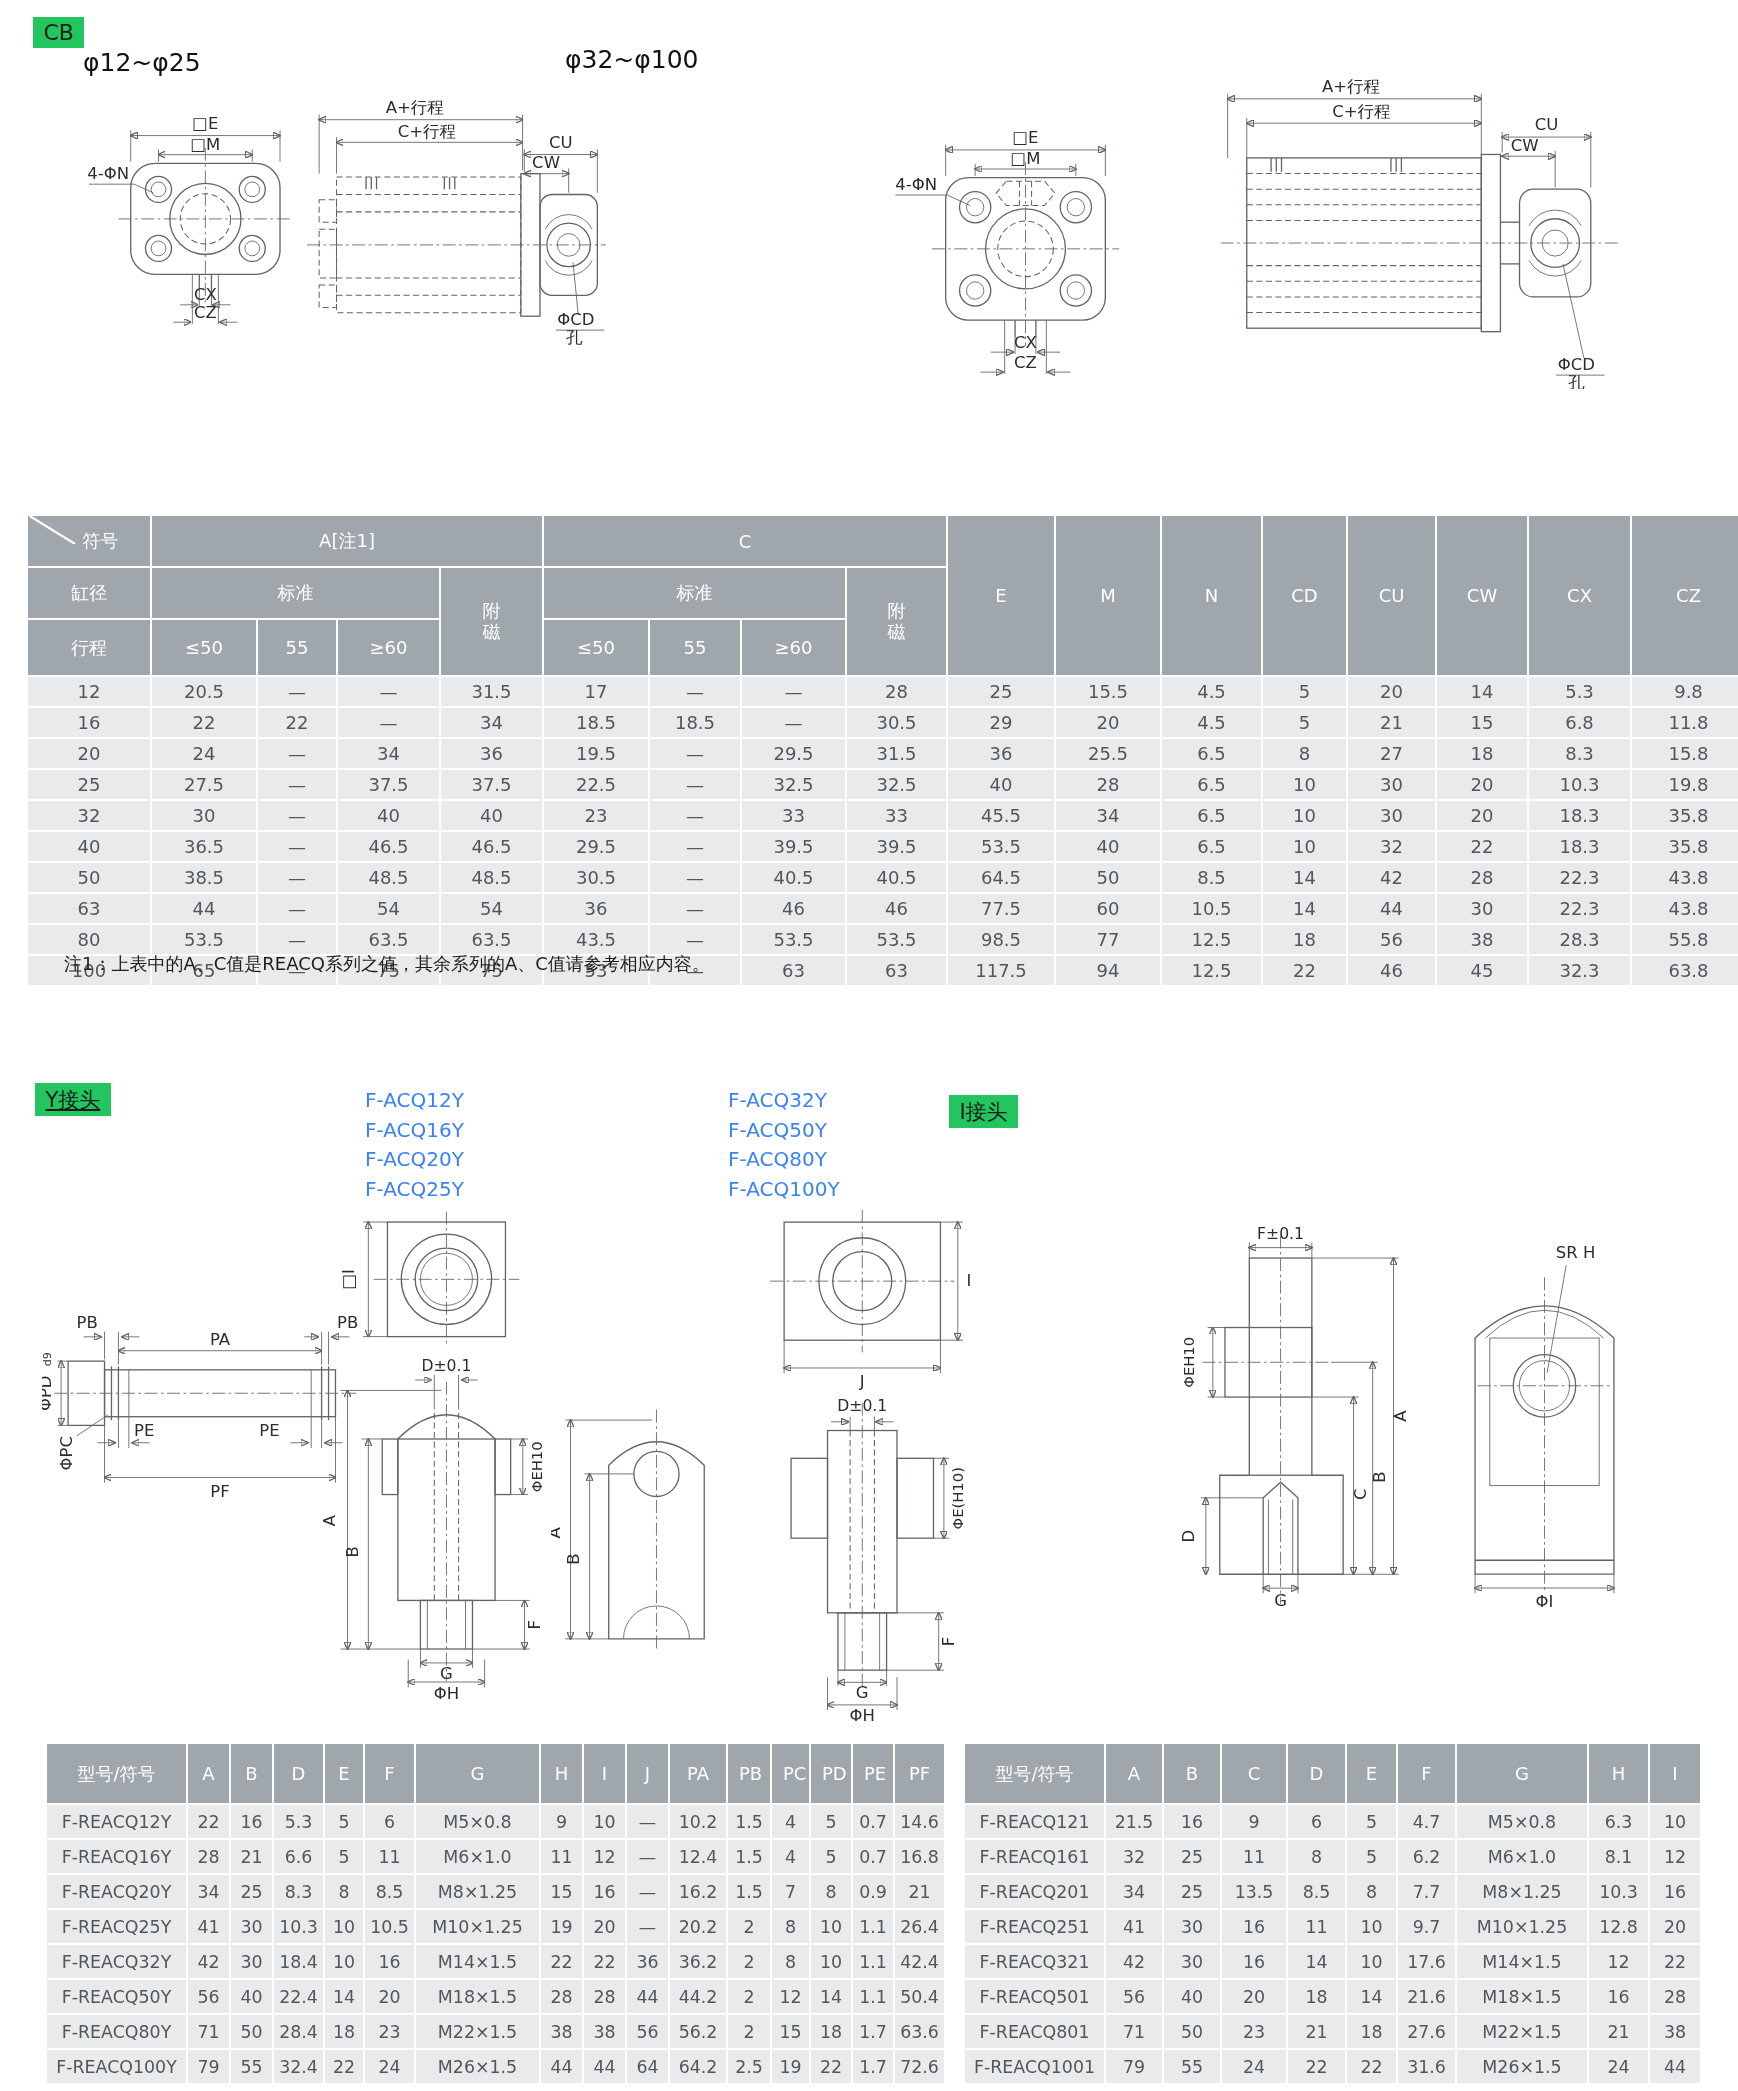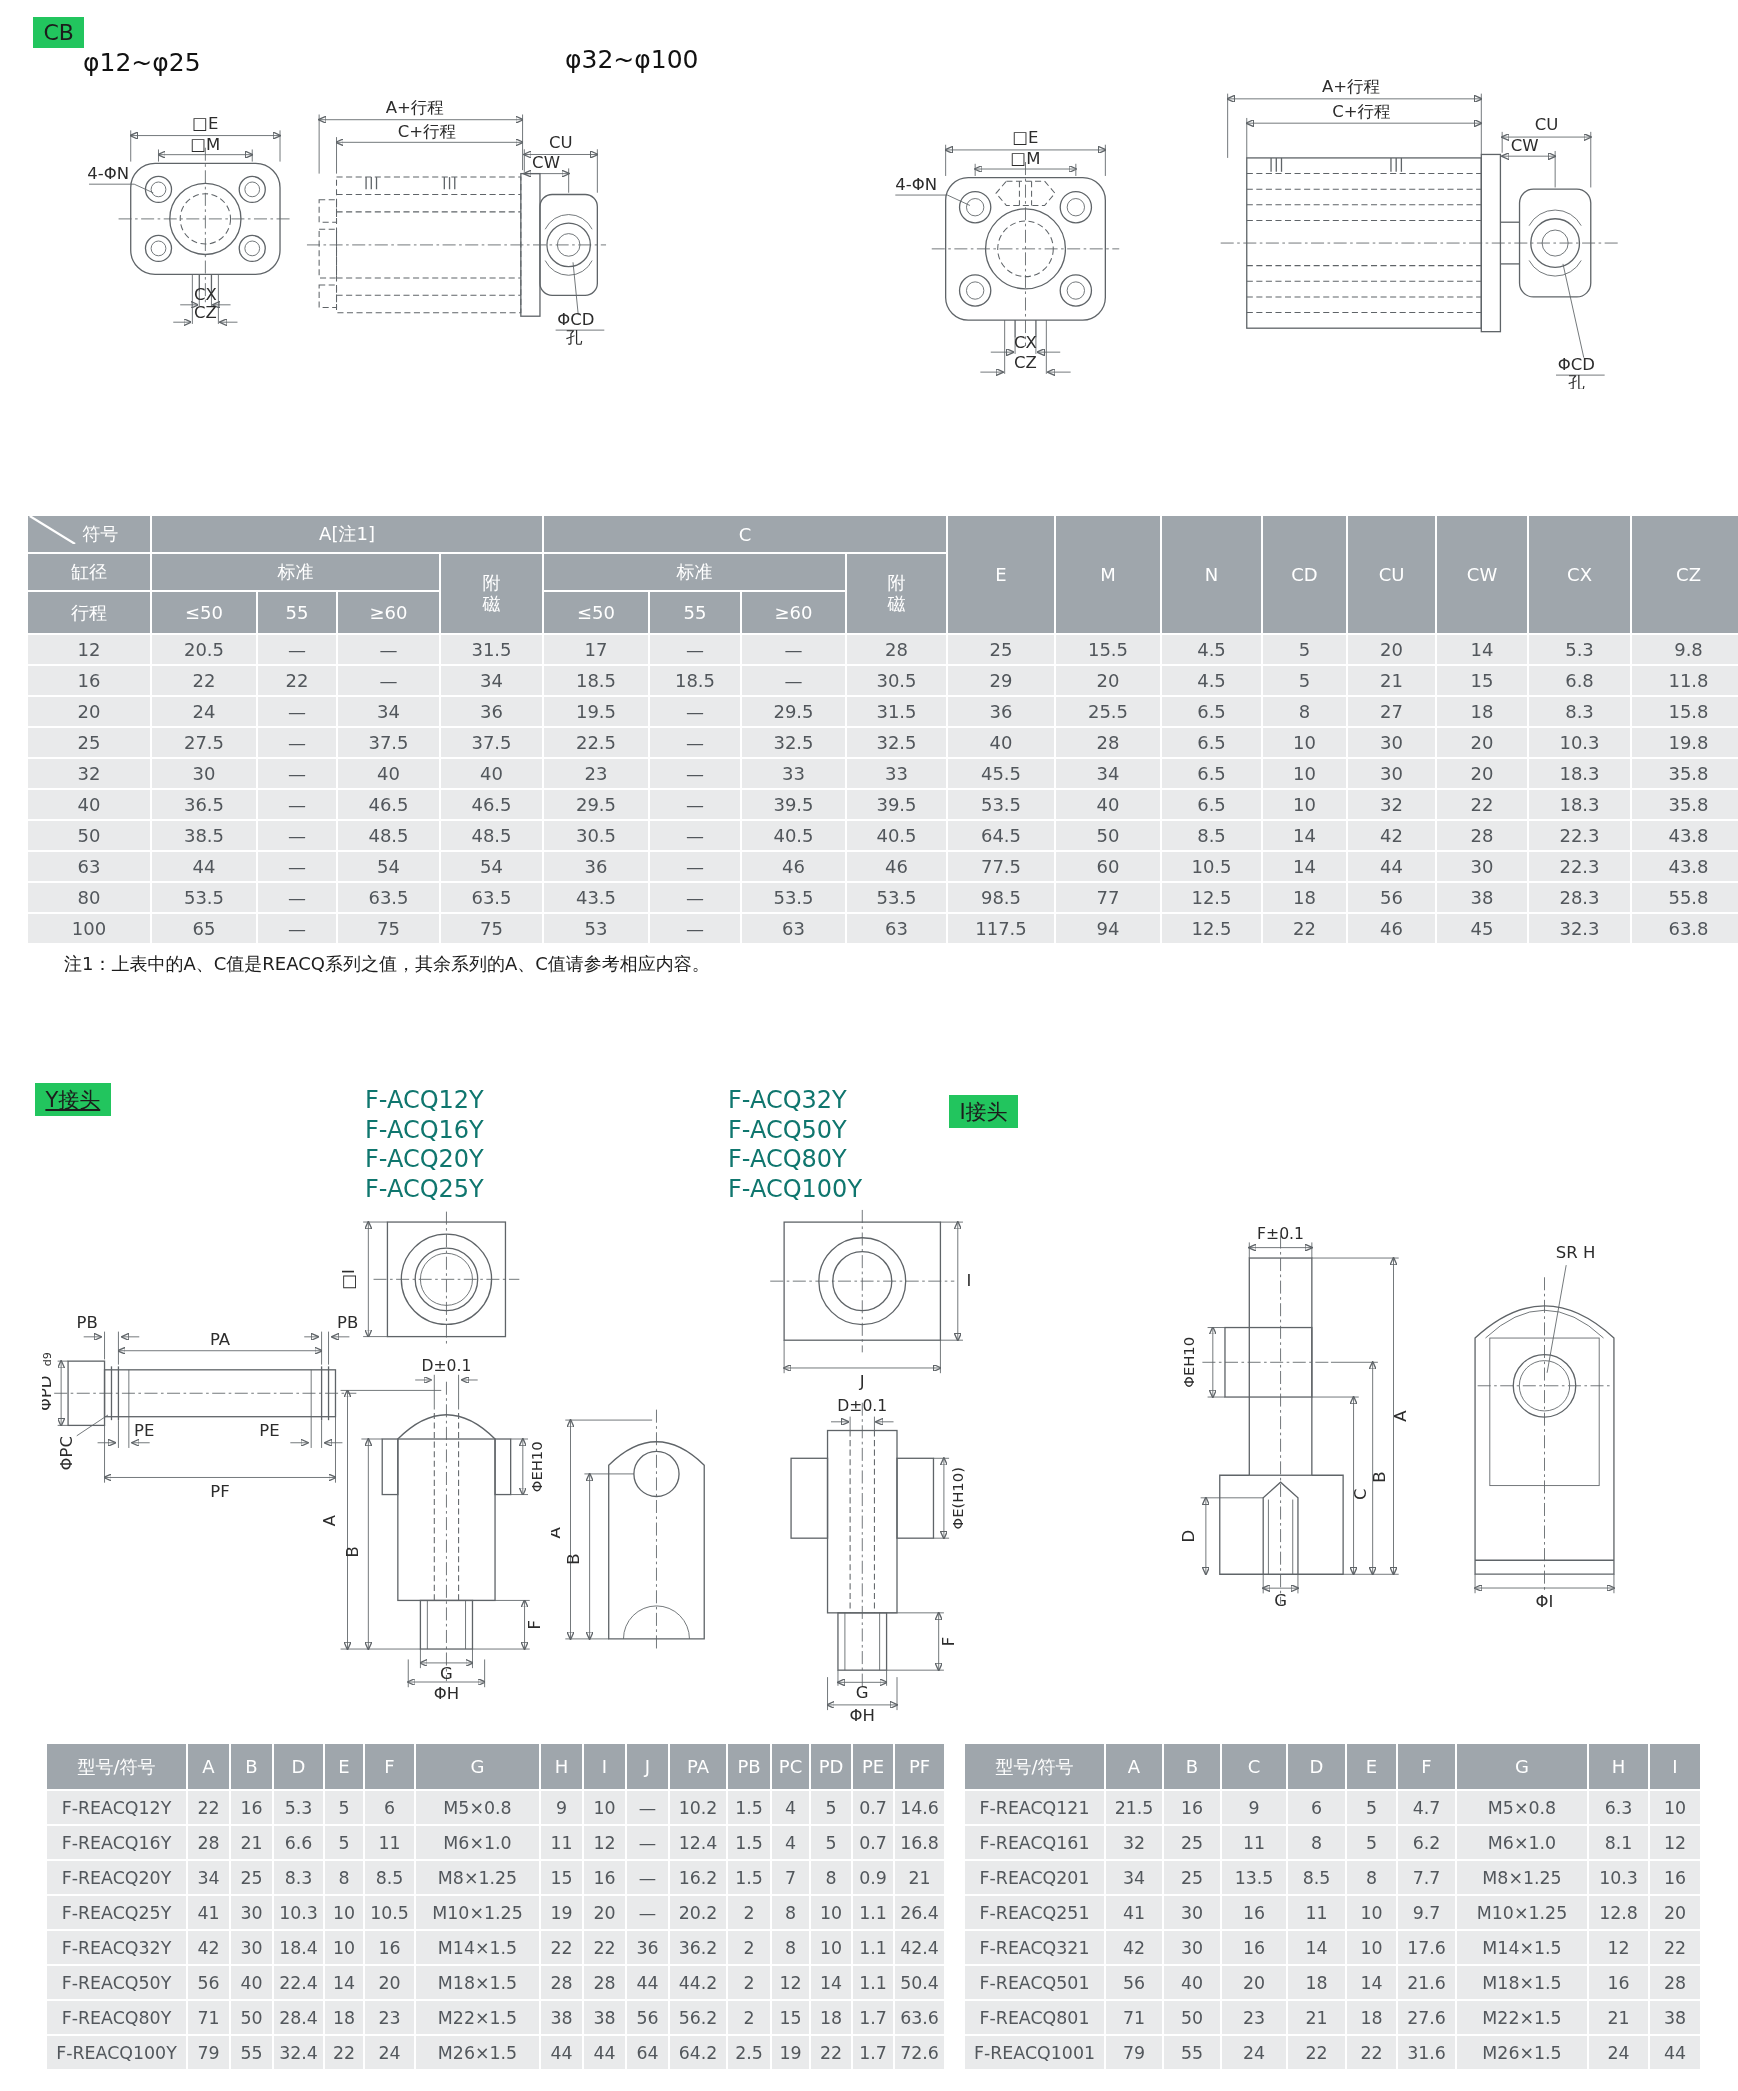--- a/index.html
+++ b/index.html
@@ -2,23 +2,23 @@
 <html style="font-size:14px"><head>
 <meta charset="utf-8">
 <style>
   html,body{margin:0;padding:0;background:#fff;}
   #page{position:relative;width:1738px;height:2092px;background:#fff;overflow:hidden;
         font-family:"DejaVu Sans","Liberation Sans",sans-serif;color:#222;}
   .abs{position:absolute;}
   .badge{background:#22c55e;padding:2.6px 10.4px;font-size:22px;color:#1c1c1c;display:inline-block;}
   .heading{font-size:25px;color:#111;}
   .note{font-size:18px;color:#1d1d1d;}
-  .models{font-size:24px;line-height:29.5px;color:#0f766e;}
+  .models{font-size:20px;line-height:29.5px;color:#3b82f6;}
   table{border-collapse:separate;border-spacing:2.6px;table-layout:fixed;}
-  .dt th{background:#9fa6ac;color:#fff;font-weight:normal;font-size:18px;padding:4px;}
+  .dt th{background:#9fa6ac;color:#fff;font-weight:normal;font-size:18px;padding:11px;}
   .dt td{background:#e9eaeb;color:#52575c;text-align:center;font-size:18px;padding:0;}
   .mt th{height:28px;} .mt tr.r3 th{height:33px;} .mt td{height:29px;}
   .bt th{height:37px;font-size:18px;} .bt td{height:33px;font-size:17.4px;}
   th.corner{position:relative;}
   th.corner svg{position:absolute;left:0;top:0;}
   th.corner span{position:relative;padding-left:22.6px;}
   .stack{display:inline-block;width:1.12em;line-height:1.12;word-break:break-all;text-align:center;}
   
   .draw line,.draw path,.draw rect,.draw circle,.draw polygon{stroke:#5f6468;stroke-width:1.5;fill:none;}
   .draw .t{stroke-width:1;}

